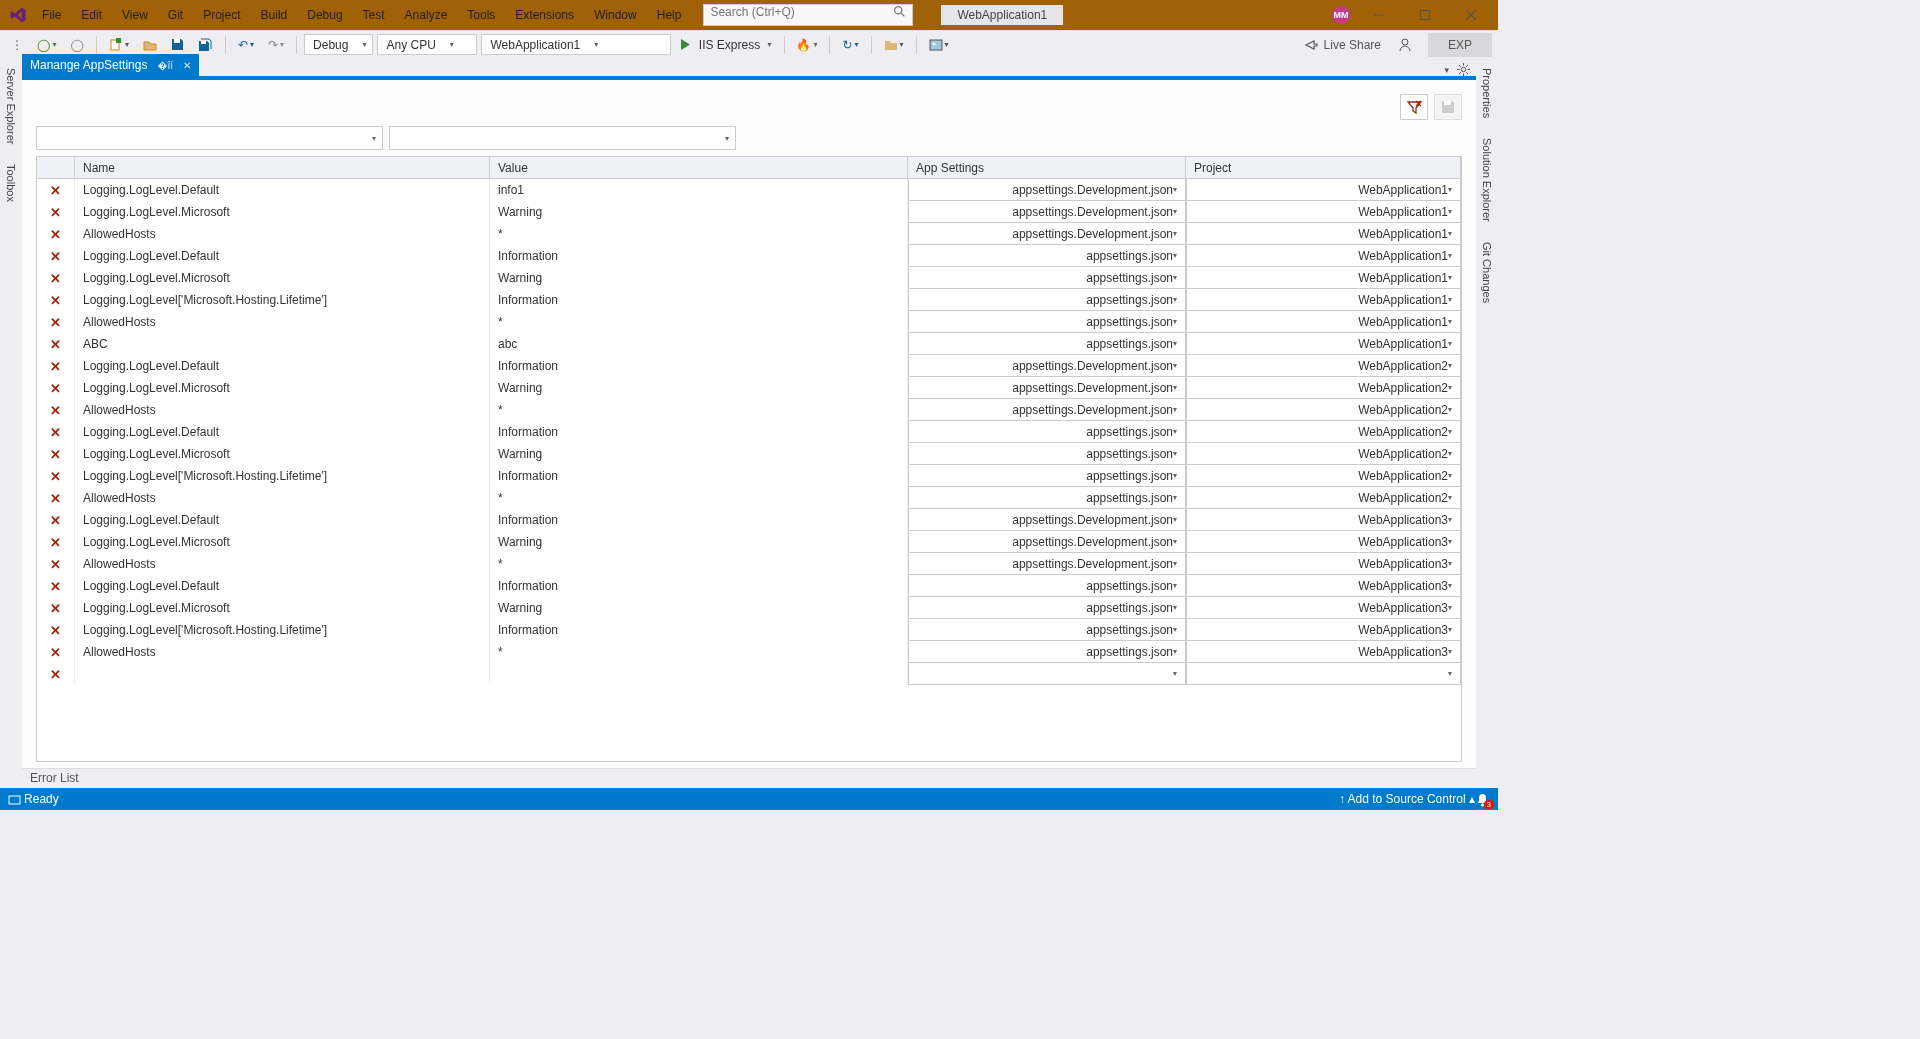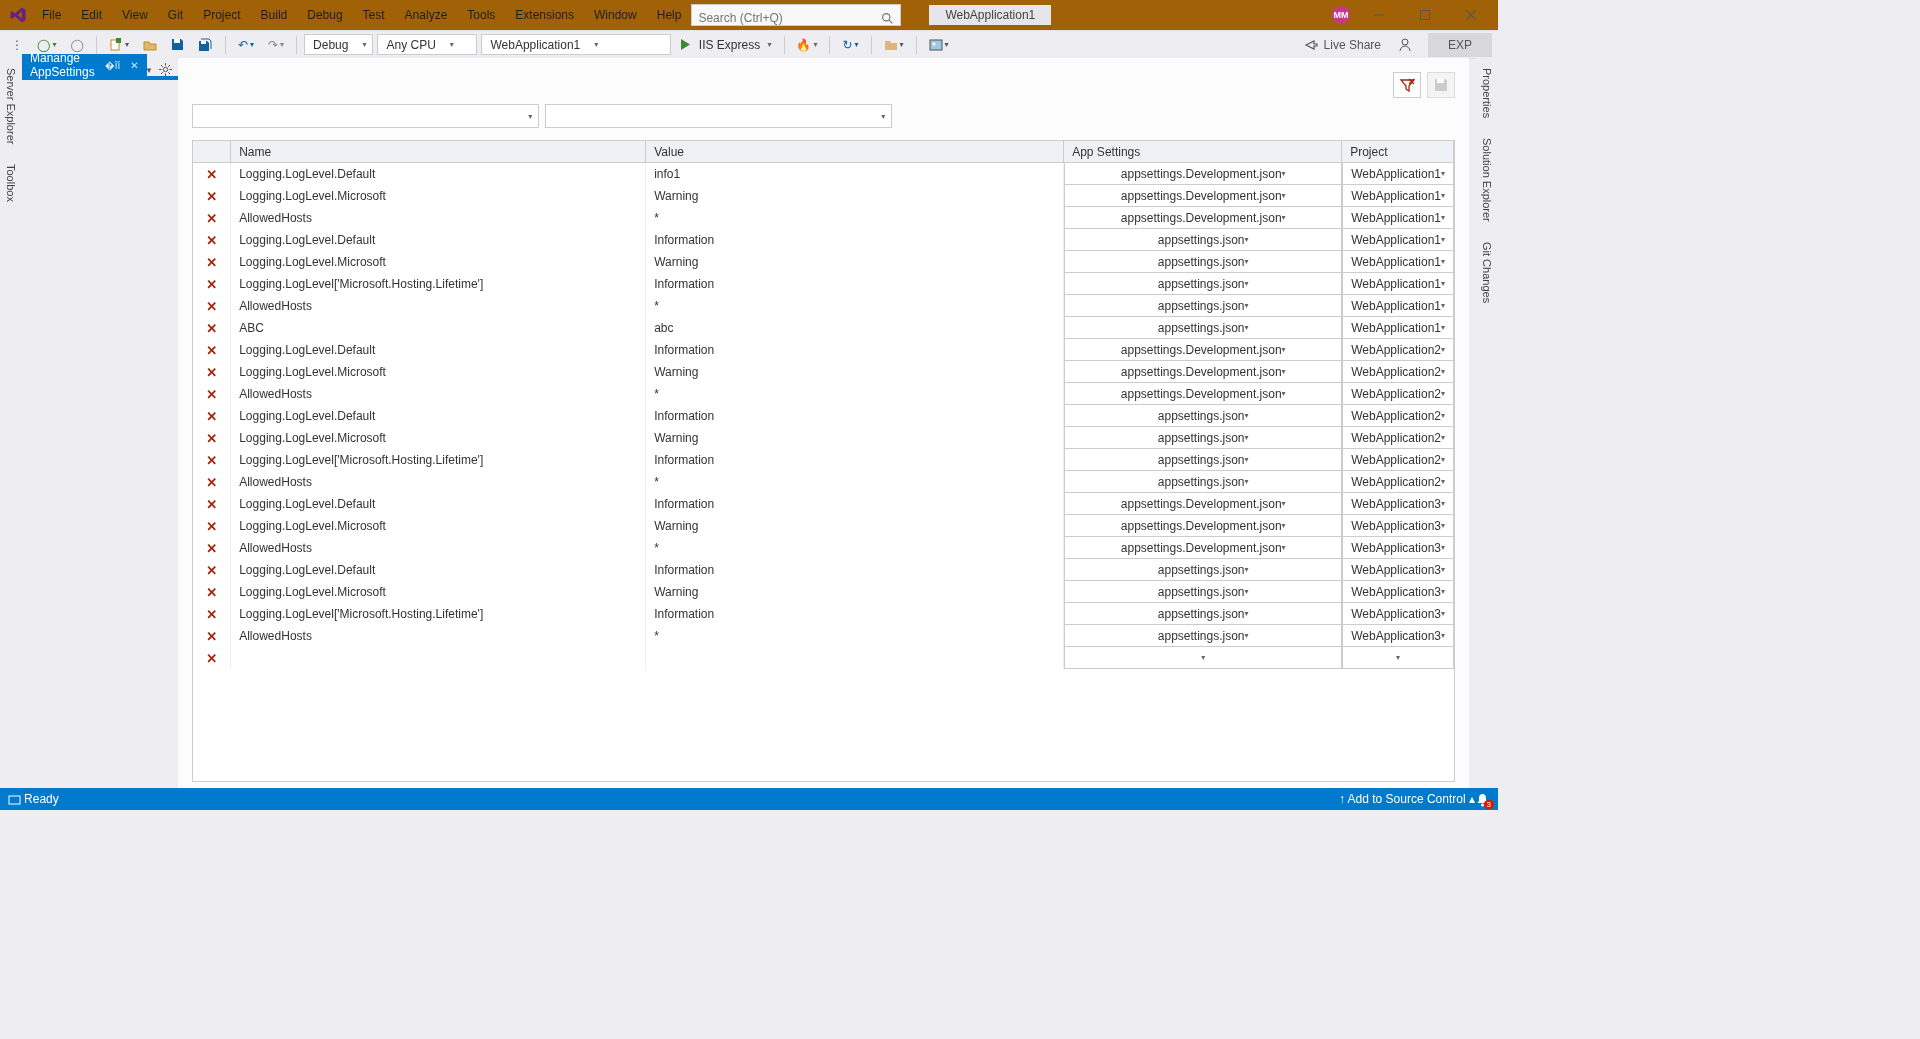--- a/index.html
+++ b/index.html
@@ -1,65 +1,65 @@
 <!DOCTYPE html>
 <html><head>
 <meta charset="utf-8">
 <style>
 *{box-sizing:border-box;margin:0;padding:0;font-family:"Segoe UI",Tahoma,sans-serif;font-size:12px;user-select:none}
 body{width:1498px;height:810px;background:#eeeef2;display:flex;flex-direction:column;overflow:hidden}
 .titlebar{height:30px;background:#a16207;display:flex;align-items:center;padding:8px 4px}
 .vs-logo{display:flex;align-items:center;justify-content:center;width:28px;height:28px;color:#68217a}
 .menu{display:flex}
 .menu-item{padding:6px 10px;color:#1e1e1e;cursor:default}
-.search-box{width:210px;height:22px;border:1px solid #ccc;background:#f8f8f8;display:flex;align-items:flex-end;padding:0 6px;color:#717171}
+.search-box{margin-left:12px;width:210px;height:22px;border:1px solid #ccc;background:#f8f8f8;display:flex;align-items:flex-start;padding:0 6px;color:#717171}
 .search-box input{border:none;background:transparent;outline:none;flex:1;font-size:12px;color:#555}
 .proj-badge{margin-left:28px;padding:3px 16px;background:#e6e6ea;color:#444}
 .title-right{margin-left:auto;display:flex;align-items:center;gap:12px;padding-right:6px}
 .avatar{width:18px;height:18px;border-radius:50%;background:#c83889;color:#fff;display:flex;align-items:center;justify-content:center;font-size:9px;font-weight:600}
 .win-btn{width:34px;height:25px;display:flex;align-items:center;justify-content:center;color:#555}
 .toolbar{height:28px;background:#eeeef2;display:flex;align-items:center;padding:0 6px;gap:4px;border-top:1px solid #e0e0e5}
 .tb-sep{width:1px;height:18px;background:#ccc;margin:0 3px}
 .tb-btn{padding:3px 5px;display:flex;align-items:center;color:#555;gap:2px}
 .tb-drop{height:21px;border:1px solid #ccc;background:#fff;display:flex;align-items:center;padding:0 6px 0 8px;color:#333;gap:14px}
 .tb-drop .chev{color:#666;font-size:8px}
 .live-share{margin-left:auto;display:flex;align-items:center;gap:6px;color:#555;padding:3px 8px}
 .exp-btn{background:#d8d8db;padding:5px 20px;color:#555;margin-left:6px}
 .shell{flex:1;display:flex;min-height:0}
 .side-tabs{width:22px;background:#eeeef2;display:flex;flex-direction:column;align-items:center;gap:12px;padding-top:6px;color:#444}
 .side-tab{writing-mode:vertical-rl;text-orientation:mixed;padding:4px 2px;font-size:11px;cursor:default}
-.main{flex:1;display:flex;flex-direction:row;min-width:0}
+.main{flex:1;display:flex;flex-direction:column;min-width:0}
 .doc-tabs{height:22px;background:#eeeef2;display:flex;align-items:flex-end;border-bottom:4px solid #007acc}
 .doc-tab{background:#007acc;color:#fff;padding:3px 8px;display:flex;align-items:center;gap:10px;height:22px}
 .doc-tab .pin,.doc-tab .close{font-size:10px;opacity:.85}
 .doc-opts{margin-left:auto;display:flex;align-items:center;gap:8px;padding-right:6px;color:#555}
 .doc-opts .chev{font-size:9px}
 .content{flex:1;background:#fcfcfd;display:flex;flex-direction:column;padding:14px 14px 6px 14px;min-height:0}
 .filter-row{display:flex;align-items:center;gap:6px}
 .search-main{width:700px;height:26px;border:1px solid #007acc;background:#fff;display:flex;align-items:center;padding:0 6px}
 .search-main input{border:none;outline:none;flex:1;font-size:12px;color:#555}
 .search-main input::placeholder{color:#9a9a9a}
 .filter-btn{margin-left:auto;width:28px;height:26px;border:1px solid #ccc;background:#fff;display:flex;align-items:center;justify-content:center;color:#a1260d}
 .save-btn{width:28px;height:26px;border:1px solid #ddd;background:#f4f4f4;display:flex;align-items:center;justify-content:center;color:#bbb}
 .combo-row{display:flex;gap:6px;margin-top:6px}
 .combo{width:347px;height:24px;border:1px solid #ccc;background:#fff;display:flex;align-items:center;justify-content:flex-end;padding:0 6px}
 .combo .chev{color:#666;font-size:8px}
-.grid{flex:1;border:1px solid #ccc;margin-top:12px;display:flex;flex-direction:column;min-height:0;overflow:hidden;background:#fff}
+.grid{flex:1;border:1px solid #ccc;margin-top:6px;display:flex;flex-direction:column;min-height:0;overflow:hidden;background:#fff}
 .grid-head{display:flex;background:#eef1f5;border-bottom:1px solid #ccc;height:22px}
 .gh{border-right:1px solid #ccc;padding:3px 8px;color:#333;display:flex;align-items:center}
 .col-del{width:38px;border-right:1px solid #ccc}
 .col-name{width:415px}
 .col-val{width:418px}
 .col-app{width:278px}
 .col-proj{flex:1}
 .grid-body{flex:1;overflow:auto}
 .grow{display:flex;height:22px;align-items:stretch}
 .gc{border-right:1px solid #eee;padding:2px 8px;display:flex;align-items:center;color:#333;overflow:hidden;white-space:nowrap}
 .gc.del{justify-content:center;color:#a1260d;font-weight:700;font-size:13px;cursor:pointer}
-.gc.drop{border:1px solid #ccc;border-top:none;justify-content:center;background:#fff}
+.gc.drop{border:1px solid #ccc;border-top:none;justify-content:flex-end;background:#fff}
 .gc.drop .chev{color:#666;font-size:8px}
 .error-bar{height:20px;background:#eeeef2;border-top:1px solid #ddd;padding:2px 8px;color:#555}
 .status{height:22px;background:#007acc;color:#fff;display:flex;align-items:center;padding:0 8px;font-size:11px}
 .status .right{margin-left:auto;display:flex;align-items:center;gap:0}
 .notif-icon{position:relative}
 .notif-badge{position:absolute;bottom:-2px;right:-4px;background:#e51400;color:#fff;border-radius:6px;font-size:8px;padding:0 3px}
 svg{display:block}
 </style>
 </head>
 <body>

